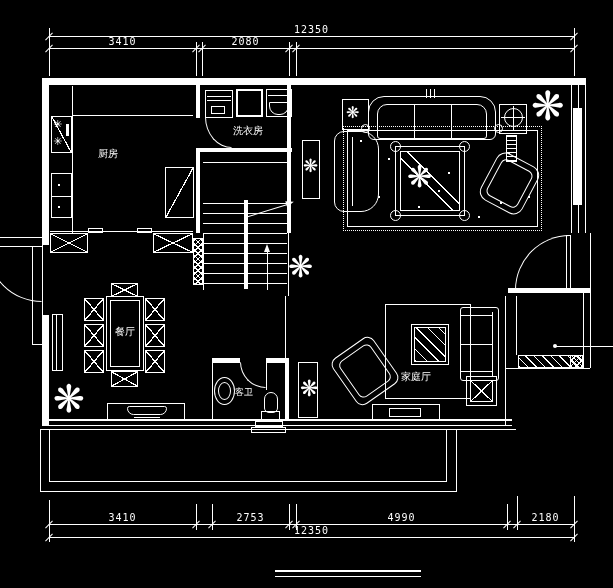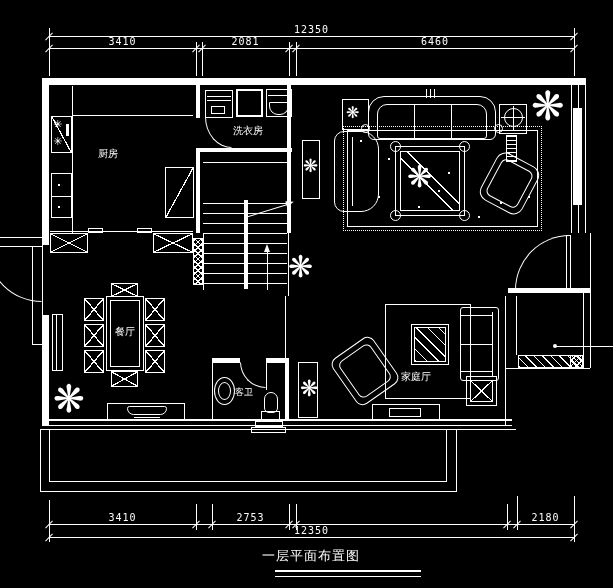--- a/index.html
+++ b/index.html
@@ -43,40 +43,40 @@
 </style>
 </head>
 <body>
 
 <div class="canvas">
 
   <div class="hl" style="left:49px;top:36px;width:525px;"></div>
   <div class="dimtext" style="left:49px;top:25px;width:525px;">12350</div>
   <div class="hl" style="left:49px;top:48px;width:525px;"></div>
   <div class="dimtext" style="left:49px;top:37px;width:147px;">3410</div>
-  <div class="dimtext" style="left:202px;top:37px;width:87px;">2081</div>
-  <div class="dimtext" style="left:296px;top:37px;width:278px;">6460</div>
+  <div class="dimtext" style="left:202px;top:37px;width:87px;">2080</div>
   <div class="vl" style="left:49px;top:28px;height:48px;"></div>
   <div class="vl" style="left:196px;top:42px;height:34px;"></div>
   <div class="vl" style="left:202px;top:42px;height:34px;"></div>
   <div class="vl" style="left:289px;top:42px;height:34px;"></div>
   <div class="vl" style="left:296px;top:42px;height:34px;"></div>
   <div class="vl" style="left:574px;top:28px;height:48px;"></div>
   <div class="tick" style="left:44px;top:36px;"></div>
   <div class="tick" style="left:569px;top:36px;"></div>
   <div class="tick" style="left:44px;top:48px;"></div>
   <div class="tick" style="left:191px;top:48px;"></div>
   <div class="tick" style="left:197px;top:48px;"></div>
   <div class="tick" style="left:284px;top:48px;"></div>
   <div class="tick" style="left:291px;top:48px;"></div>
   <div class="tick" style="left:569px;top:48px;"></div>
 
   <div class="hl" style="left:49px;top:524px;width:525px;"></div>
   <div class="dimtext" style="left:49px;top:513px;width:147px;">3410</div>
   <div class="dimtext" style="left:212px;top:513px;width:77px;">2753</div>
+  <div class="dimtext" style="left:296px;top:513px;width:211px;">4990</div>
   <div class="dimtext" style="left:517px;top:513px;width:57px;">2180</div>
   <div class="hl" style="left:49px;top:537px;width:525px;"></div>
   <div class="dimtext" style="left:49px;top:526px;width:525px;">12350</div>
   <div class="vl" style="left:49px;top:500px;height:42px;"></div>
   <div class="vl" style="left:196px;top:504px;height:26px;"></div>
   <div class="vl" style="left:212px;top:504px;height:26px;"></div>
   <div class="vl" style="left:289px;top:504px;height:26px;"></div>
   <div class="vl" style="left:296px;top:504px;height:26px;"></div>
   <div class="vl" style="left:507px;top:504px;height:26px;"></div>
   <div class="vl" style="left:517px;top:496px;height:34px;"></div>
@@ -85,21 +85,20 @@
   <div class="tick" style="left:191px;top:524px;"></div>
   <div class="tick" style="left:207px;top:524px;"></div>
   <div class="tick" style="left:284px;top:524px;"></div>
   <div class="tick" style="left:291px;top:524px;"></div>
   <div class="tick" style="left:502px;top:524px;"></div>
   <div class="tick" style="left:512px;top:524px;"></div>
   <div class="tick" style="left:569px;top:524px;"></div>
   <div class="tick" style="left:44px;top:537px;"></div>
   <div class="tick" style="left:569px;top:537px;"></div>
 
-  <div class="label" style="left:231px;top:549px;width:160px;font-size:13px;letter-spacing:1px;">一层平面布置图</div>
   <div class="wall" style="left:275px;top:570px;width:146px;height:2px;"></div>
   <div class="hl" style="left:275px;top:576px;width:146px;"></div>
 
   <div class="wall" style="left:42px;top:78px;width:543px;height:7px;"></div>
   <div class="wall" style="left:42px;top:78px;width:7px;height:167px;"></div>
   <div class="wall" style="left:42px;top:315px;width:7px;height:110px;"></div>
   <div class="vl" style="left:42px;top:245px;height:70px;"></div>
   <div class="vl" style="left:571px;top:78px;height:155px;"></div>
   <div class="vl" style="left:578px;top:78px;height:155px;"></div>
   <div class="vl" style="left:585px;top:78px;height:155px;"></div>

